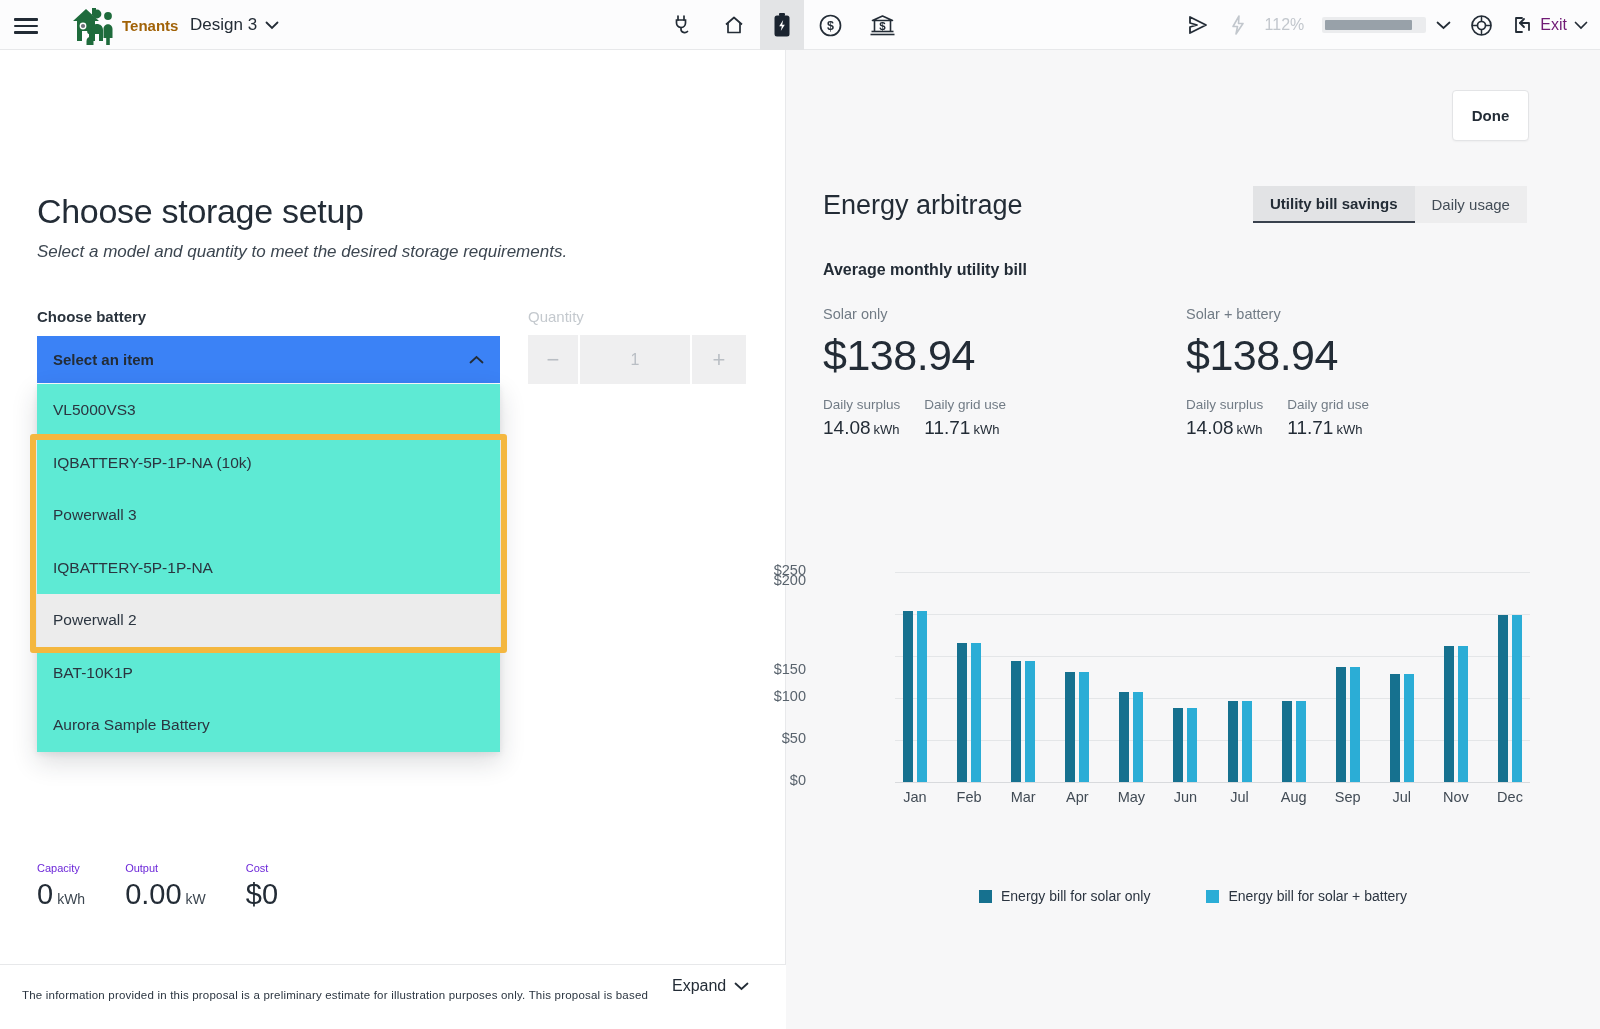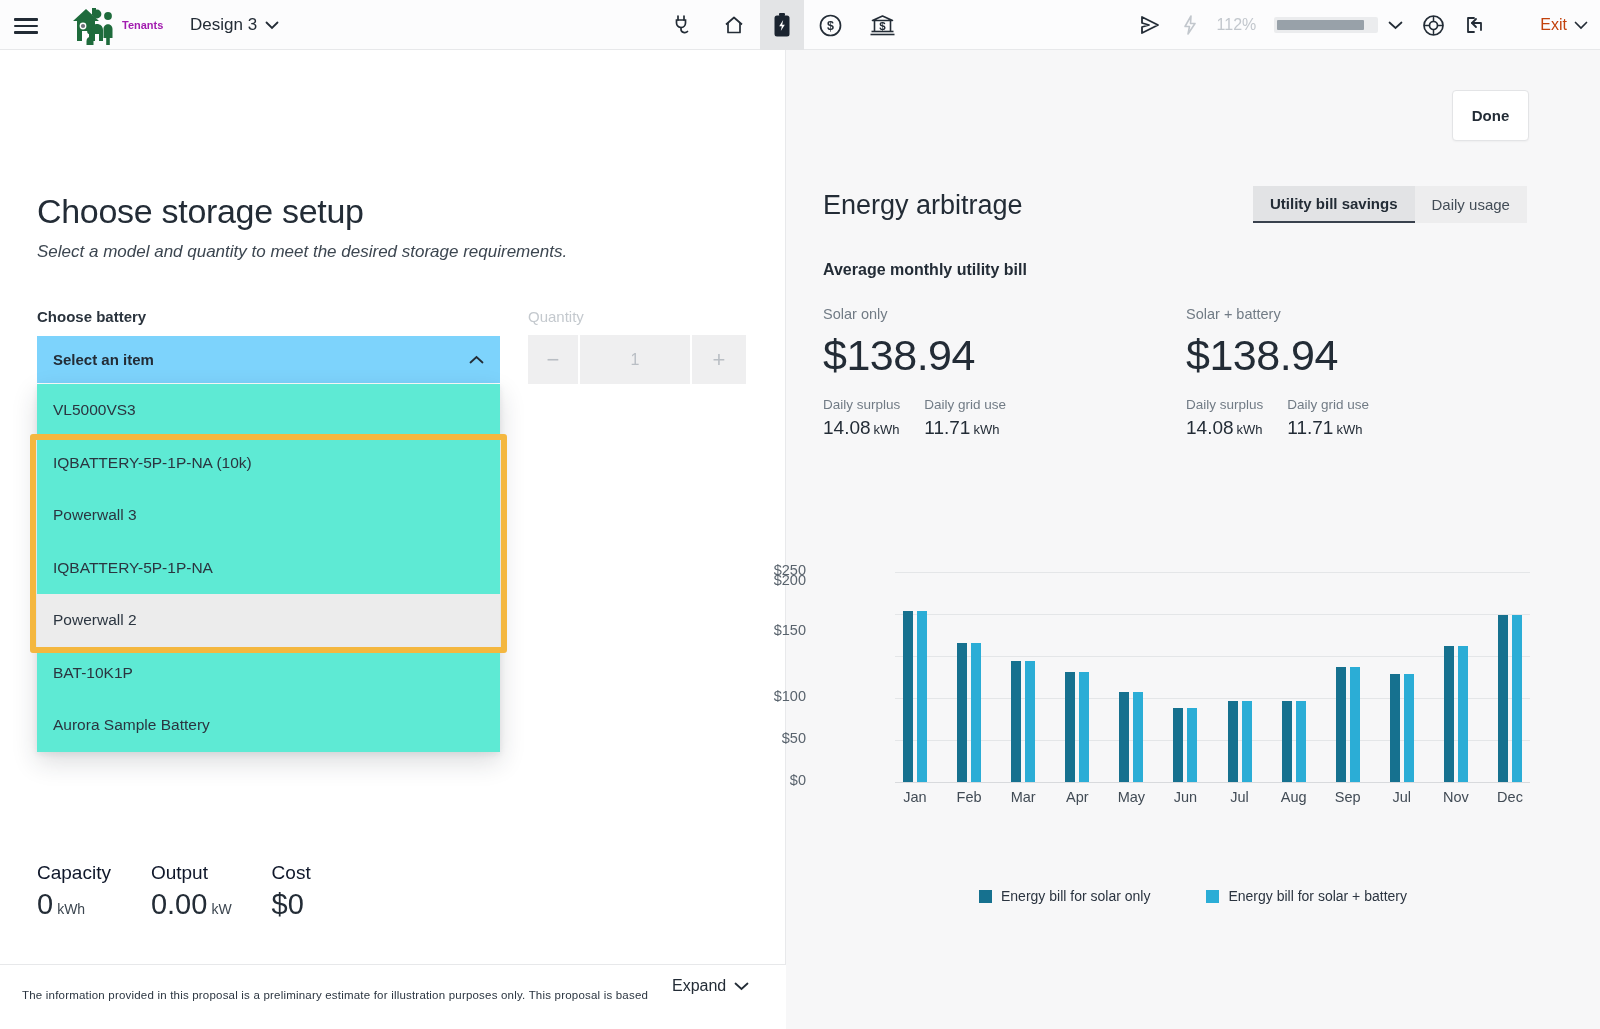--- a/index.html
+++ b/index.html
@@ -4,56 +4,56 @@
 <style>
   * { margin:0; padding:0; box-sizing:border-box; }
   html,body { width:1600px; height:1029px; overflow:hidden; }
   body { font-family:"Liberation Sans", sans-serif; background:#ffffff; color:#29323c; position:relative; }
 
   
   .topbar { position:absolute; left:0; top:0; width:1600px; height:50px; background:#fcfcfd; border-bottom:1px solid #e7e8ea; z-index:50; }
   .hamburger { position:absolute; left:14px; top:14px; width:24px; height:22px; cursor:pointer; }
   .hamburger span { display:block; height:2.5px; background:#222b35; margin:4px 0; border-radius:1px; }
   .brand { position:absolute; left:70px; top:3px; height:44px; display:flex; align-items:center; gap:6px; }
-  .brand-name { color:#a21caf; font-size:11px; font-weight:600; }
+  .brand-name { color:#a16207; font-size:15px; font-weight:600; }
   .design-selector { position:absolute; left:190px; top:0; height:50px; display:flex; align-items:center; gap:8px; font-size:17px; color:#232c36; cursor:pointer; }
   .center-icons { position:absolute; left:656px; top:0; height:50px; display:flex; align-items:center; }
   .icon-tile { width:52px; height:50px; display:flex; align-items:center; justify-content:center; cursor:pointer; }
   .icon-tile.selected { background:#e3e4e6; width:44px; }
   .right-icons { position:absolute; right:12px; top:0; height:50px; display:flex; align-items:center; gap:18px; }
   .pct-label { font-size:16px; color:#c2c7cd; }
   .progress-wrap { display:flex; align-items:center; gap:10px; }
   .progress-track { width:104px; height:16px; background:#ebecee; border-radius:2px; padding:3px; }
   .progress-fill { width:88%; height:100%; background:#98a1a9; border-radius:1px; }
   .exit-group { display:flex; align-items:center; gap:7px; cursor:pointer; }
-  .exit-label { font-size:16px; color:#c2410c;margin-left:48px; }
+  .exit-label { font-size:16px; color:#701a75; }
 
   
   .left-panel { position:absolute; left:0; top:50px; width:786px; height:979px; background:#ffffff; border-right:1px solid #e8e9eb; }
   .right-panel { position:absolute; left:786px; top:50px; width:814px; height:979px; background:#f7f7f8; }
 
   
   .page-title { position:absolute; left:37px; top:192px; font-size:34px; font-weight:500; color:#232c36; letter-spacing:-0.3px; }
   .page-subtitle { position:absolute; left:37px; top:242px; font-size:17px; color:#3c4650;font-style:italic; }
   .field-label { position:absolute; left:37px; top:308px; font-size:15px; font-weight:600; color:#2a333d; }
-  .select-box { position:absolute; left:37px; top:336px; width:463px; height:47px; background:#7dd3fc; display:flex; align-items:center; justify-content:space-between; padding:0 16px; cursor:pointer; }
+  .select-box { position:absolute; left:37px; top:336px; width:463px; height:47px; background:#3b82f6; display:flex; align-items:center; justify-content:space-between; padding:0 16px; cursor:pointer; }
   .select-value { font-size:15px; font-weight:600; color:#232c36; }
   .qty-label { position:absolute; left:528px; top:308px; font-size:15px; color:#c4c9ce; }
   .stepper { position:absolute; left:528px; top:335px; height:49px; display:flex; gap:2px; }
   .stepper .btn { width:50px; background:#efeff0; color:#b9bec4; font-size:22px; display:flex; align-items:center; justify-content:center; cursor:pointer; }
   .stepper .val { width:110px; background:#efeff0; color:#b9bec4; font-size:16px; display:flex; align-items:center; justify-content:center; }
   .stepper .btn.plus { width:54px; }
 
   .dropdown { position:absolute; left:37px; top:384px; width:463px; background:#5eead4; box-shadow:0 10px 24px rgba(30,40,50,.16), 0 2px 6px rgba(30,40,50,.08); z-index:5; }
   .dropdown-item { height:52.5px; display:flex; align-items:center; padding:0 16px; font-size:15.5px; color:#2b3540; cursor:pointer; }
   .dropdown-item.highlighted { background:#ececec; }
   .annotation-box { position:absolute; left:30px; top:434px; width:477px; height:219px; border:6px solid #f4b73f; border-radius:3px; z-index:10; pointer-events:none; }
 
   .stats-row { position:absolute; left:37px; top:862px; display:flex; gap:40px; }
-  .stat-label { font-size:19px; color:#0f172a; margin-bottom:4px; }
+  .stat-label { font-size:11px; color:#6d28d9; margin-bottom:4px; }
   .stat-value { font-size:29px; color:#232c36; }
   .stat-unit { font-size:14px; color:#3c4650; margin-left:4px; }
 
   .left-footer { position:absolute; left:0; top:964px; width:786px; height:65px; background:#ffffff; border-top:1px solid #e7e8ea; }
   .disclaimer { position:absolute; left:22px; top:24px; width:630px; font-size:11.5px; color:#2b3540; letter-spacing:0.2px; white-space:nowrap; overflow:hidden; }
   .expand-btn { position:absolute; left:672px; top:12px; display:flex; align-items:center; gap:8px; font-size:16px; color:#232c36; cursor:pointer; }
 
   
   .done-btn { position:absolute; left:666px; top:40px; width:77px; height:51px; background:#ffffff; border:1px solid #e3e4e6; border-radius:4px; font-size:15px; font-weight:600; color:#232c36; display:flex; align-items:center; justify-content:center; cursor:pointer; box-shadow:0 1px 2px rgba(0,0,0,.04); }
   .panel-title { position:absolute; left:37px; top:140px; font-size:27px; color:#232c36; }
@@ -311,21 +311,21 @@
         <div class="sub-label">Daily grid use</div>
         <div><span class="sub-value">11.71</span><span class="sub-unit">kWh</span></div>
       </div>
     </div>
   </div>
 
   <div class="y-labels" id="y-labels">
       <div class="y-tick" style="top: 722px;">$0</div>
       <div class="y-tick" style="top: 680px; text-align: right;">$50</div>
       <div class="y-tick" style="top: 638px;">$100</div>
-      <div class="y-tick" style="top: 572px;">$150</div>
+      <div class="y-tick" style="top: 611px;">$150</div>
       <div class="y-tick" style="top: 522px;">$200</div>
       <div class="y-tick" style="top: 512px;">$250</div>
     </div>
   <div class="plot" id="plot">
       <div class="gridline base" style="top: 210px;"></div>
       <div class="gridline" style="top: 168px;"></div>
       <div class="gridline" style="top: 126px;"></div>
       <div class="gridline" style="top: 84px;"></div>
       <div class="gridline" style="top: 42px;"></div>
       <div class="gridline" style="top: 0px;"></div>

